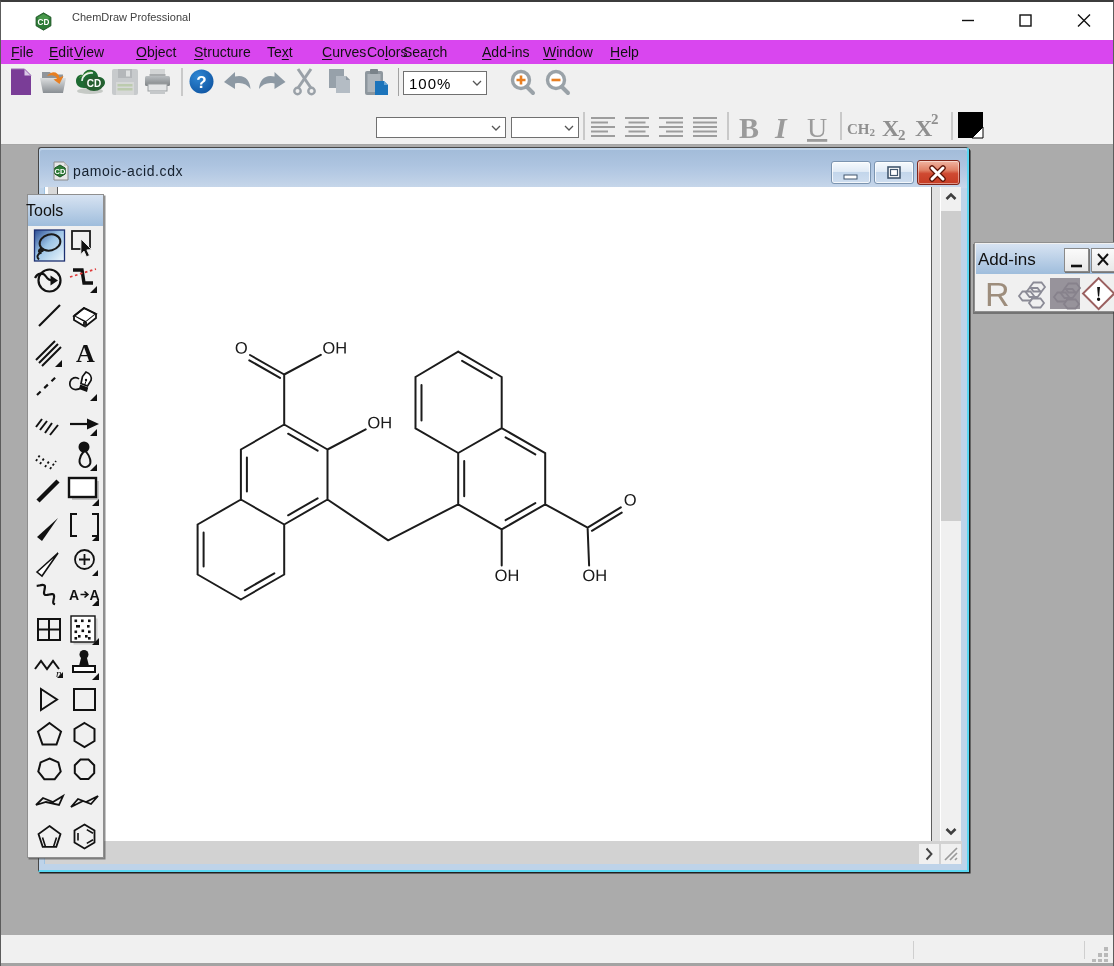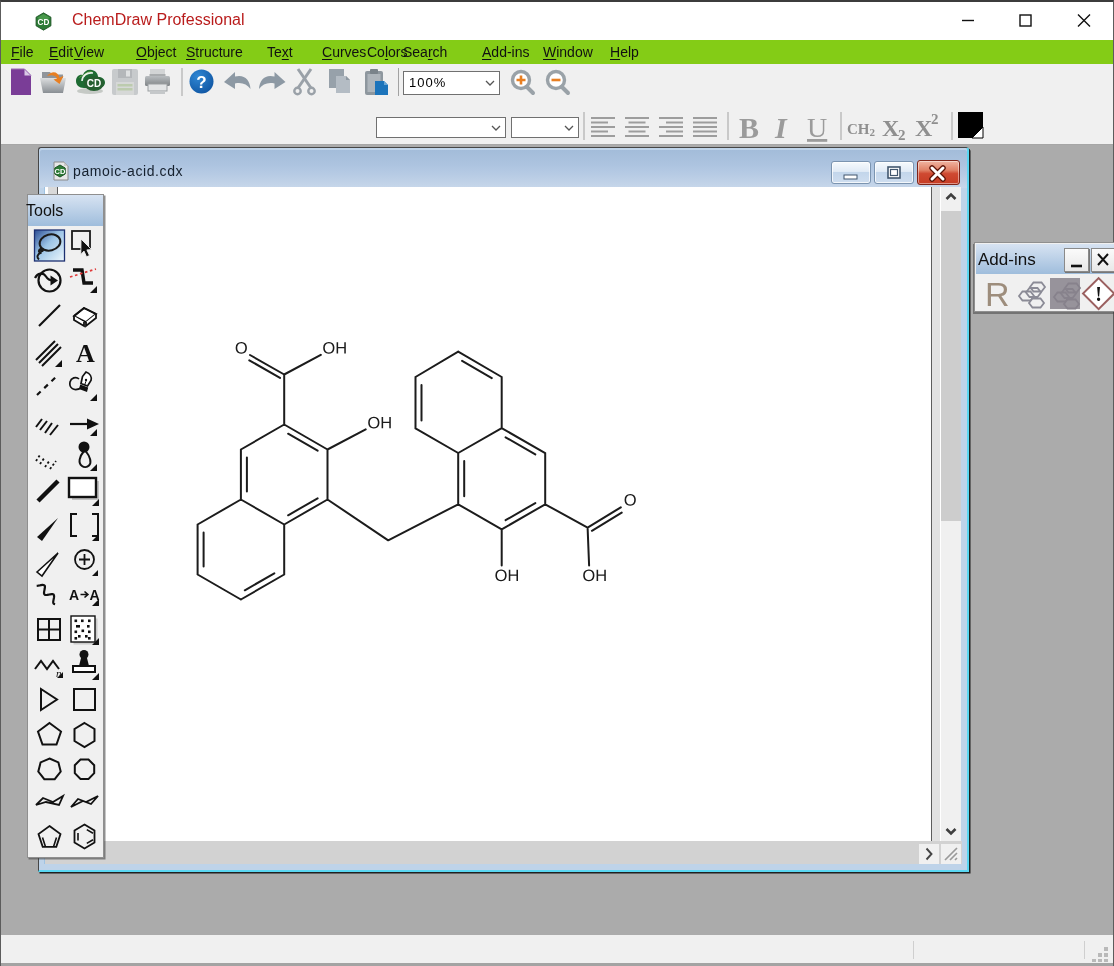--- a/index.html
+++ b/index.html
@@ -1,19 +1,19 @@
 <!DOCTYPE html>
 <html><head><meta charset="utf-8"><style>
 *{margin:0;padding:0;box-sizing:border-box}
 html,body{width:1114px;height:966px;overflow:hidden;background:#fff;font-family:"Liberation Sans",sans-serif}
 .abs{position:absolute}
 #app{position:relative;width:1114px;height:966px;border:1px solid #5c5c5c;border-top:2px solid #3c3c3c}
 #titlebar{position:absolute;left:0;top:0;width:100%;height:38px;background:#fff}
-#titlebar .ttxt{position:absolute;left:71px;top:9px;font-size:16px;color:#b91c1c}
-#menubar{position:absolute;left:0;top:38px;width:100%;height:26px;background:#84cc16;font-size:14px;color:#111}
+#titlebar .ttxt{position:absolute;left:71px;top:9px;font-size:11px;color:#404040}
+#menubar{position:absolute;left:0;top:38px;width:100%;height:26px;background:#d946ef;font-size:14px;color:#111}
 #menubar span{position:absolute;top:4px}
 #menubar u{text-decoration:underline;text-underline-offset:2px}
 #toolbar{position:absolute;left:0;top:62px;width:100%;height:81px;background:#f0f0f0;border-bottom:1px solid #a6a6a6}
 #mdi{position:absolute;left:0;top:143px;width:100%;height:790px;background:#ababab}
 #statusbar{position:absolute;left:0;top:933px;width:100%;height:28px;background:#f0f0f0}
 #botedge{position:absolute;left:0;top:961px;width:100%;height:3px;background:#a3a3a3}
 .vsep{position:absolute;top:6px;width:1px;height:18px;background:#cfcfcf}
 
 #docwin{position:absolute;left:37px;top:145px;width:931px;height:725px;background:#bed3e9;border:1px solid #464646;border-right:2px solid #5ad7f2;border-bottom:2px solid #5ad7f2;border-radius:3px 3px 0 0;box-shadow:1.5px 1.5px 0 #1f1f1f}
 #doctitle{position:absolute;left:1px;top:2px;width:927px;height:38px;border-radius:2px 2px 0 0;background:linear-gradient(#a3bcd9 0%,#adc4e0 40%,#b7cbe4 65%,#c7d7ea 100%)}
@@ -49,21 +49,21 @@
     <path d="M6 18.5H18" stroke="#111" stroke-width="1.4"></path>
     <rect x="64" y="13" width="11" height="11" fill="none" stroke="#111" stroke-width="1.4"></rect>
     <path d="M122 12.5L134 24.5M134 12.5L122 24.5" stroke="#111" stroke-width="1.4"></path>
   </svg>
 </div>
 <div id="menubar">
   <span style="left:10px"><u>F</u>ile</span>
   <span style="left:48px"><u>E</u>dit</span>
   <span style="left:73px"><u>V</u>iew</span>
   <span style="left:135px"><u>O</u>bject</span>
-  <span style="left:185px"><u>S</u>tructure</span>
+  <span style="left:193px"><u>S</u>tructure</span>
   <span style="left:266px">Te<u>x</u>t</span>
   <span style="left:321px"><u>C</u>urves</span>
   <span style="left:366px">Co<u>l</u>ors</span>
   <span style="left:402px">Sea<u>r</u>ch</span>
   <span style="left:481px"><u>A</u>dd-ins</span>
   <span style="left:542px"><u>W</u>indow</span>
   <span style="left:609px"><u>H</u>elp</span>
 </div>
 <div id="toolbar">
   <svg class="abs" style="left:0;top:0" width="1114" height="81" viewBox="0 0 1114 81">
@@ -185,21 +185,21 @@
       <linearGradient id="gprn" x1="0" y1="0" x2="0" y2="1">
         <stop offset="0" stop-color="#b9bdc0"></stop>
             <stop offset="1" stop-color="#7f8487"></stop>
       </linearGradient>
       <radialGradient id="ghelp" cx=".35" cy=".3" r=".9">
         <stop offset="0" stop-color="#2f87d4"></stop>
             <stop offset="1" stop-color="#0b4e9b"></stop>
       </radialGradient>
     </defs>
   </svg>
-  <div class="combo" style="left:402px;top:7px;width:97px;height:24px;font-size:13px">
+  <div class="combo" style="left:402px;top:7px;width:84px;height:24px;font-size:15px">
         <span style="position:absolute;left:5px;top:3px;letter-spacing:1px">100%</span>
     <svg width="10" height="6">
           <path d="M1 1l4 4 4-4" stroke="#555" stroke-width="1.3" fill="none"></path>
         </svg>
       </div>
   <div class="combo" style="left:375px;top:53px;width:130px;height:21px">
     <svg width="10" height="6">
           <path d="M1 1l4 4 4-4" stroke="#555" stroke-width="1.3" fill="none"></path>
         </svg>
       </div>

